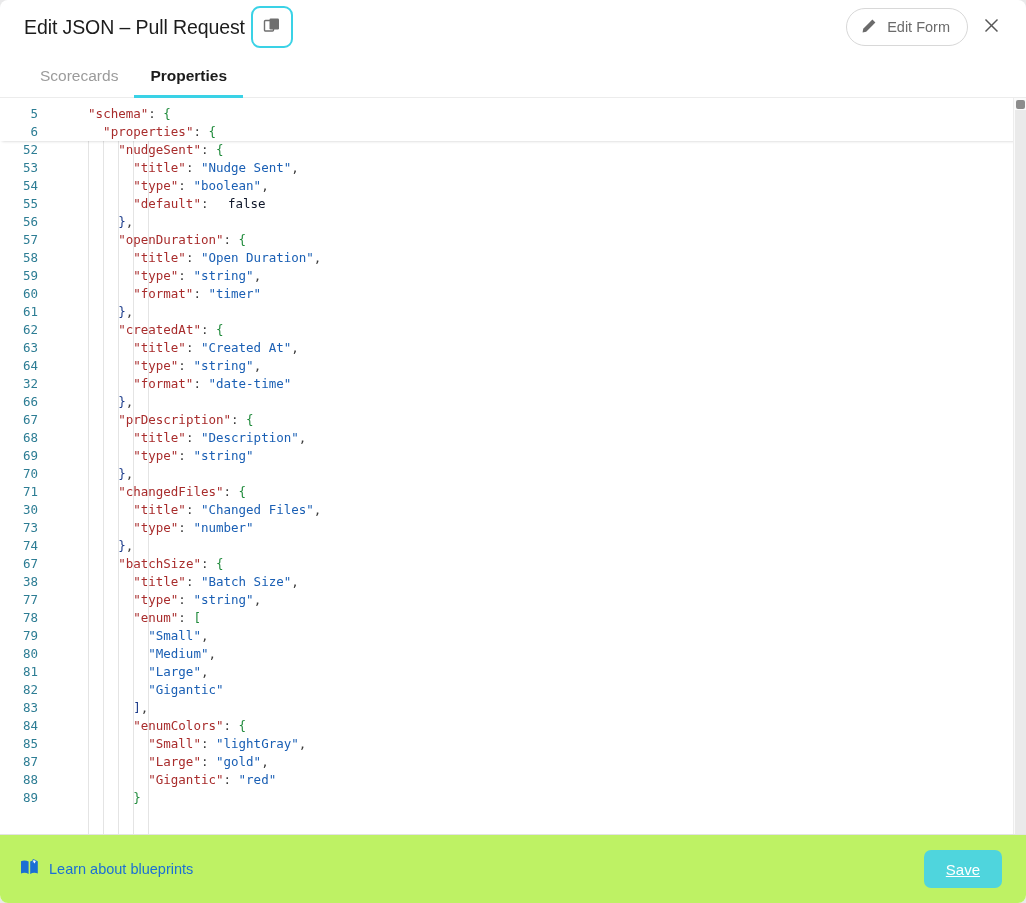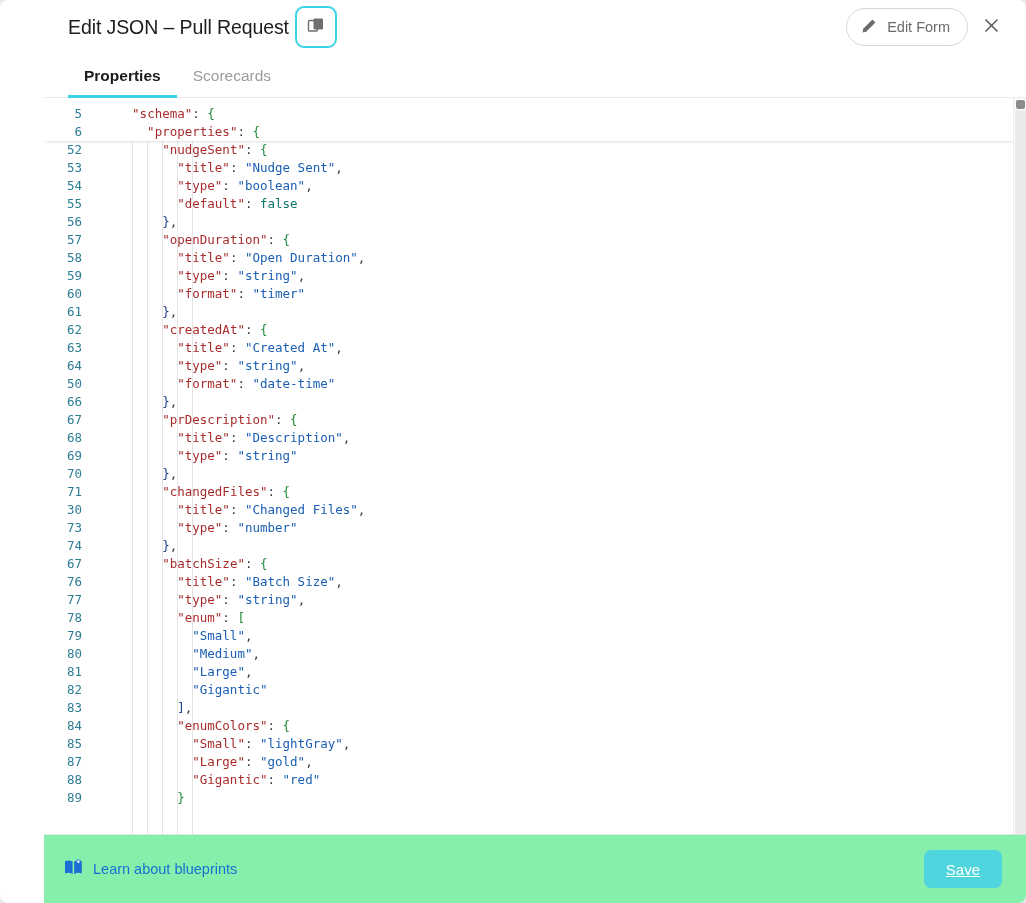--- a/index.html
+++ b/index.html
@@ -13,21 +13,20 @@
   }
   .modal {
     position: absolute;
     left: 0; top: 0;
     width: 1026px; height: 903px;
     background: #ffffff;
     border-radius: 8px;
     overflow: hidden;
     display: flex;
     flex-direction: column;
-    padding-left: 44px;
   }
 
   
   .header {
     height: 54px;
     flex: 0 0 54px;
     display: flex;
     align-items: center;
     padding: 0 18px 0 24px;
     position: relative;
@@ -166,21 +165,21 @@
     position: absolute;
     top: 0; bottom: 0;
     width: 1px;
     background: #e4e4e4;
   }
   .tok-key    { color: #a82c2c; }
   .tok-str    { color: #1a5fb4; }
   .tok-punct  { color: #3b3b3b; }
   .tok-brace  { color: #1f8a3b; }
   .tok-bracec { color: #1a3a8a; }
-  .tok-bool   { color: #0f766e; }
+  .tok-bool   { color: #0f172a; margin-left: 12px; }
 
   
   .vscroll {
     position: absolute;
     top: 0; right: 0; bottom: 0;
     width: 13px;
     background: #fbfbfb;
     border-left: 1px solid #ededed;
     z-index: 8;
   }
@@ -201,21 +200,21 @@
     opacity: .55;
   }
 
   
   .footer {
     flex: 0 0 68px;
     height: 68px;
     display: flex;
     align-items: center;
     padding: 0 24px 0 20px;
-    background: #86efac;
+    background: #bef264;
   }
   .learn-link {
     display: flex; align-items: center; gap: 10px;
     color: #1b6fd4;
     font-size: 14.5px;
     text-decoration: none;
     cursor: pointer;
   }
   .save-btn {
     margin-left: auto;
@@ -262,25 +261,25 @@
           <svg width="17" height="17" viewBox="0 0 17 17">
             <line x1="2.5" y1="2.5" x2="14.5" y2="14.5" stroke="#575757" stroke-width="1.5"></line>
             <line x1="14.5" y1="2.5" x2="2.5" y2="14.5" stroke="#575757" stroke-width="1.5"></line>
           </svg>
         </span>
       </button>
     </div>
   </div>
 
   <div class="tabs">
+    <button class="tab">
+      <span>Scorecards</span>
+    </button>
     <button class="tab active">
       <span>Properties</span>
-    </button>
-    <button class="tab">
-      <span>Scorecards</span>
     </button>
   </div>
 
   <div class="editor-wrap">
     <div class="code-area">
       <div class="scroll-lines" id="scroll-lines">
           <div class="guides">
             <div class="guide" style="left: 88.08px;"></div>
             <div class="guide" style="left: 103.12px;"></div>
             <div class="guide" style="left: 118.16px;"></div>
@@ -294,32 +293,32 @@
             <div class="line"><span class="ln">55</span><span class="code" style="padding-left: 89.2px;"><span class="tok-key">"default"</span><span class="tok-punct">: </span><span class="tok-bool">false</span></span></div>
             <div class="line"><span class="ln">56</span><span class="code" style="padding-left: 74.16px;"><span class="tok-bracec">}</span><span class="tok-punct">,</span></span></div>
             <div class="line"><span class="ln">57</span><span class="code" style="padding-left: 74.16px;"><span class="tok-key">"openDuration"</span><span class="tok-punct">: </span><span class="tok-brace">{</span></span></div>
             <div class="line"><span class="ln">58</span><span class="code" style="padding-left: 89.2px;"><span class="tok-key">"title"</span><span class="tok-punct">: </span><span class="tok-str">"Open Duration"</span><span class="tok-punct">,</span></span></div>
             <div class="line"><span class="ln">59</span><span class="code" style="padding-left: 89.2px;"><span class="tok-key">"type"</span><span class="tok-punct">: </span><span class="tok-str">"string"</span><span class="tok-punct">,</span></span></div>
             <div class="line"><span class="ln">60</span><span class="code" style="padding-left: 89.2px;"><span class="tok-key">"format"</span><span class="tok-punct">: </span><span class="tok-str">"timer"</span></span></div>
             <div class="line"><span class="ln">61</span><span class="code" style="padding-left: 74.16px;"><span class="tok-bracec">}</span><span class="tok-punct">,</span></span></div>
             <div class="line"><span class="ln">62</span><span class="code" style="padding-left: 74.16px;"><span class="tok-key">"createdAt"</span><span class="tok-punct">: </span><span class="tok-brace">{</span></span></div>
             <div class="line"><span class="ln">63</span><span class="code" style="padding-left: 89.2px;"><span class="tok-key">"title"</span><span class="tok-punct">: </span><span class="tok-str">"Created At"</span><span class="tok-punct">,</span></span></div>
             <div class="line"><span class="ln">64</span><span class="code" style="padding-left: 89.2px;"><span class="tok-key">"type"</span><span class="tok-punct">: </span><span class="tok-str">"string"</span><span class="tok-punct">,</span></span></div>
-            <div class="line"><span class="ln">50</span><span class="code" style="padding-left: 89.2px;"><span class="tok-key">"format"</span><span class="tok-punct">: </span><span class="tok-str">"date-time"</span></span></div>
+            <div class="line"><span class="ln">32</span><span class="code" style="padding-left: 89.2px;"><span class="tok-key">"format"</span><span class="tok-punct">: </span><span class="tok-str">"date-time"</span></span></div>
             <div class="line"><span class="ln">66</span><span class="code" style="padding-left: 74.16px;"><span class="tok-bracec">}</span><span class="tok-punct">,</span></span></div>
             <div class="line"><span class="ln">67</span><span class="code" style="padding-left: 74.16px;"><span class="tok-key">"prDescription"</span><span class="tok-punct">: </span><span class="tok-brace">{</span></span></div>
             <div class="line"><span class="ln">68</span><span class="code" style="padding-left: 89.2px;"><span class="tok-key">"title"</span><span class="tok-punct">: </span><span class="tok-str">"Description"</span><span class="tok-punct">,</span></span></div>
             <div class="line"><span class="ln">69</span><span class="code" style="padding-left: 89.2px;"><span class="tok-key">"type"</span><span class="tok-punct">: </span><span class="tok-str">"string"</span></span></div>
             <div class="line"><span class="ln">70</span><span class="code" style="padding-left: 74.16px;"><span class="tok-bracec">}</span><span class="tok-punct">,</span></span></div>
             <div class="line"><span class="ln">71</span><span class="code" style="padding-left: 74.16px;"><span class="tok-key">"changedFiles"</span><span class="tok-punct">: </span><span class="tok-brace">{</span></span></div>
             <div class="line"><span class="ln">30</span><span class="code" style="padding-left: 89.2px;"><span class="tok-key">"title"</span><span class="tok-punct">: </span><span class="tok-str">"Changed Files"</span><span class="tok-punct">,</span></span></div>
             <div class="line"><span class="ln">73</span><span class="code" style="padding-left: 89.2px;"><span class="tok-key">"type"</span><span class="tok-punct">: </span><span class="tok-str">"number"</span></span></div>
             <div class="line"><span class="ln">74</span><span class="code" style="padding-left: 74.16px;"><span class="tok-bracec">}</span><span class="tok-punct">,</span></span></div>
             <div class="line"><span class="ln">67</span><span class="code" style="padding-left: 74.16px;"><span class="tok-key">"batchSize"</span><span class="tok-punct">: </span><span class="tok-brace">{</span></span></div>
-            <div class="line"><span class="ln">76</span><span class="code" style="padding-left: 89.2px;"><span class="tok-key">"title"</span><span class="tok-punct">: </span><span class="tok-str">"Batch Size"</span><span class="tok-punct">,</span></span></div>
+            <div class="line"><span class="ln">38</span><span class="code" style="padding-left: 89.2px;"><span class="tok-key">"title"</span><span class="tok-punct">: </span><span class="tok-str">"Batch Size"</span><span class="tok-punct">,</span></span></div>
             <div class="line"><span class="ln">77</span><span class="code" style="padding-left: 89.2px;"><span class="tok-key">"type"</span><span class="tok-punct">: </span><span class="tok-str">"string"</span><span class="tok-punct">,</span></span></div>
             <div class="line"><span class="ln">78</span><span class="code" style="padding-left: 89.2px;"><span class="tok-key">"enum"</span><span class="tok-punct">: </span><span class="tok-brace">[</span></span></div>
             <div class="line"><span class="ln">79</span><span class="code" style="padding-left: 104.24px;"><span class="tok-str">"Small"</span><span class="tok-punct">,</span></span></div>
             <div class="line"><span class="ln">80</span><span class="code" style="padding-left: 104.24px;"><span class="tok-str">"Medium"</span><span class="tok-punct">,</span></span></div>
             <div class="line"><span class="ln">81</span><span class="code" style="padding-left: 104.24px;"><span class="tok-str">"Large"</span><span class="tok-punct">,</span></span></div>
             <div class="line"><span class="ln">82</span><span class="code" style="padding-left: 104.24px;"><span class="tok-str">"Gigantic"</span></span></div>
             <div class="line"><span class="ln">83</span><span class="code" style="padding-left: 89.2px;"><span class="tok-bracec">]</span><span class="tok-punct">,</span></span></div>
             <div class="line"><span class="ln">84</span><span class="code" style="padding-left: 89.2px;"><span class="tok-key">"enumColors"</span><span class="tok-punct">: </span><span class="tok-brace">{</span></span></div>
             <div class="line"><span class="ln">85</span><span class="code" style="padding-left: 104.24px;"><span class="tok-key">"Small"</span><span class="tok-punct">: </span><span class="tok-str">"lightGray"</span><span class="tok-punct">,</span></span></div>
             <div class="line"><span class="ln">87</span><span class="code" style="padding-left: 104.24px;"><span class="tok-key">"Large"</span><span class="tok-punct">: </span><span class="tok-str">"gold"</span><span class="tok-punct">,</span></span></div>

